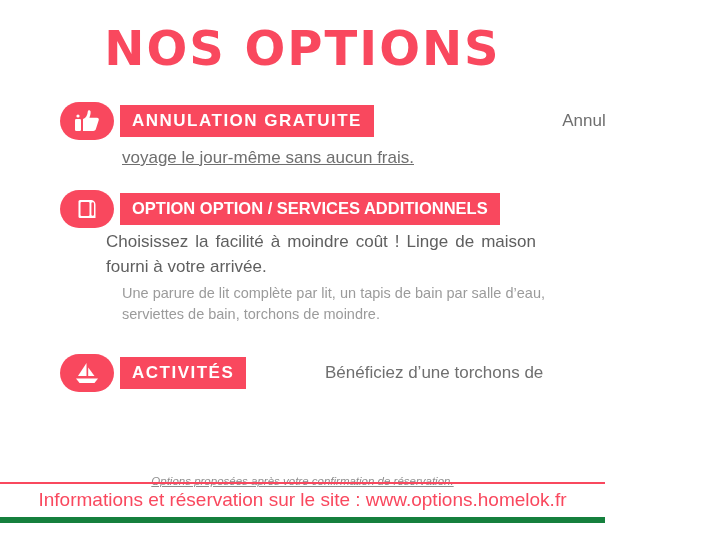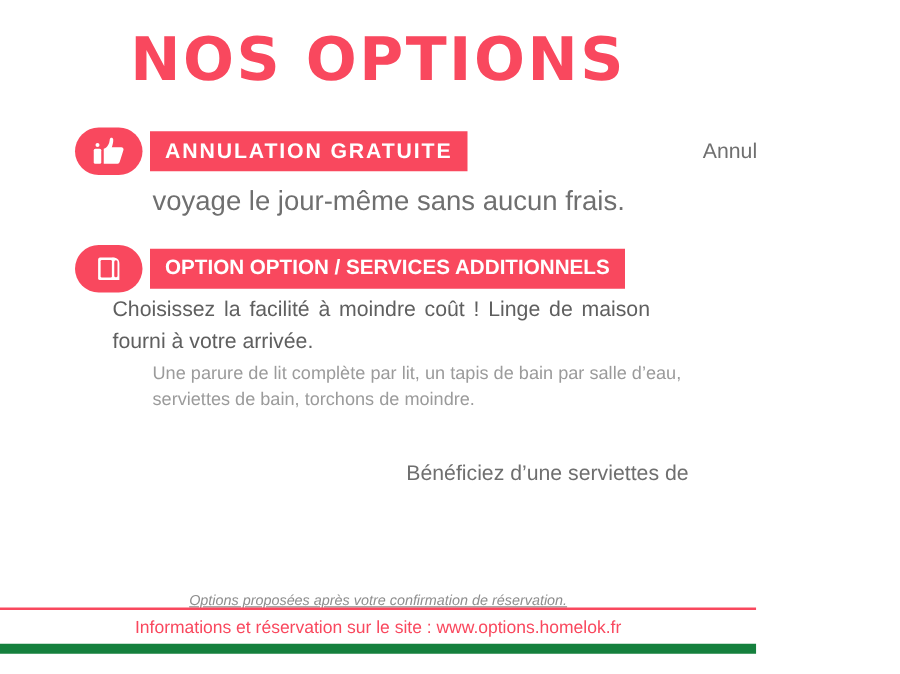--- a/index.html
+++ b/index.html
@@ -98,22 +98,23 @@
     font-size: 17px;
     position: absolute;
     left: 352px;
     top: 9px;
     width: 240px;
     display: flex;
     justify-content: flex-end;
   }
   .s1-line2 {
     color: #6f6f6f;
-    font-size: 22px;
+    font-size: 17px;
     margin: 8px 0 0 62px;
+    text-decoration: underline;
   }
 
   .s3-line1 {
     color: #6f6f6f;
     font-size: 17px;
     position: absolute;
     left: 265px;
     top: 9px;
     width: 330px;
     display: flex;
@@ -128,25 +129,25 @@
     font-style: italic;
     position: absolute;
     left: 0; right: 0;
     bottom: 52px;
     text-decoration: underline;
   }
   .footer-bar {
     position: absolute;
     left: 0; right: 0; bottom: 16px;
     border-top: 2px solid #F9485E;
-    border-bottom: 8px solid #15803d;
+    border-bottom: 6px solid #15803d;
     padding: 5px 0 6px 0;
     text-align: center;
     color: #F9485E;
-    font-size: 14px;
+    font-size: 19px;
   }
 </style>
 </head>
 <body>
 
 <div class="page">
 
   <h1 class="title">NOS OPTIONS</h1>
 
   <div class="sections">
@@ -174,27 +175,37 @@
         <span class="badge-icon">
           <svg width="26" height="26" viewBox="0 0 26 26">
             <rect x="4.5" y="4" width="13" height="18" rx="1.5" fill="#ffffff"></rect>
             <rect x="6.5" y="6" width="9" height="14" rx="1" fill="#F9485E"></rect>
             <path d="M16 4 C20 4 21.5 6 21.5 9 L21.5 22 L16 22 Z" fill="#ffffff"></path>
             <rect x="17.4" y="6.2" width="2.6" height="13.5" rx="1.2" fill="#F9485E"></rect>
           </svg>
         </span>
         <span class="heading-pill wide">OPTION OPTION / SERVICES ADDITIONNELS</span>
       </div>
-      <div class="body-text dark flow-wide" style="margin-left:30px;max-width:430px;">Choisissez la facilité à moindre coût ! Linge de maison fourni à votre arrivée.</div>
+      <div class="body-text dark flow-wide" style="margin-left:46px;max-width:430px;">Choisissez la facilité à moindre coût ! Linge de maison fourni à votre arrivée.</div>
       <div class="sub-text" style="max-width:430px;">Une parure de lit complète par lit, un tapis de bain par salle d’eau, serviettes de bain, torchons de moindre.</div>
     </div>
 
     <div class="section s1-wrap" style="margin-top:30px;">
+      <div class="section-head">
+        <span class="badge-icon">
+          <svg width="28" height="26" viewBox="0 0 28 26">
+            <path d="M13.5 3 L13.5 16 L5 16 Z" fill="#ffffff"></path>
+            <path d="M15.2 7.5 L15.2 16 L21.5 16 Z" fill="#ffffff"></path>
+            <path d="M3 18.5 L25 18.5 L21.5 23 L6.5 23 Z" fill="#ffffff"></path>
+          </svg>
+        </span>
+        <span class="heading-pill spaced">ACTIVITÉS</span>
+      </div>
       <div class="s3-line1">
-        <span>Bénéficiez d’une serviettes de</span>
+        <span>Bénéficiez d’une torchons de</span>
         <span></span>
       </div>
     </div>
 
   </div>
 
   <div class="footnote">Options proposées après votre confirmation de réservation.</div>
   <div class="footer-bar">Informations et réservation sur le site : www.options.homelok.fr</div>
 
 </div>

